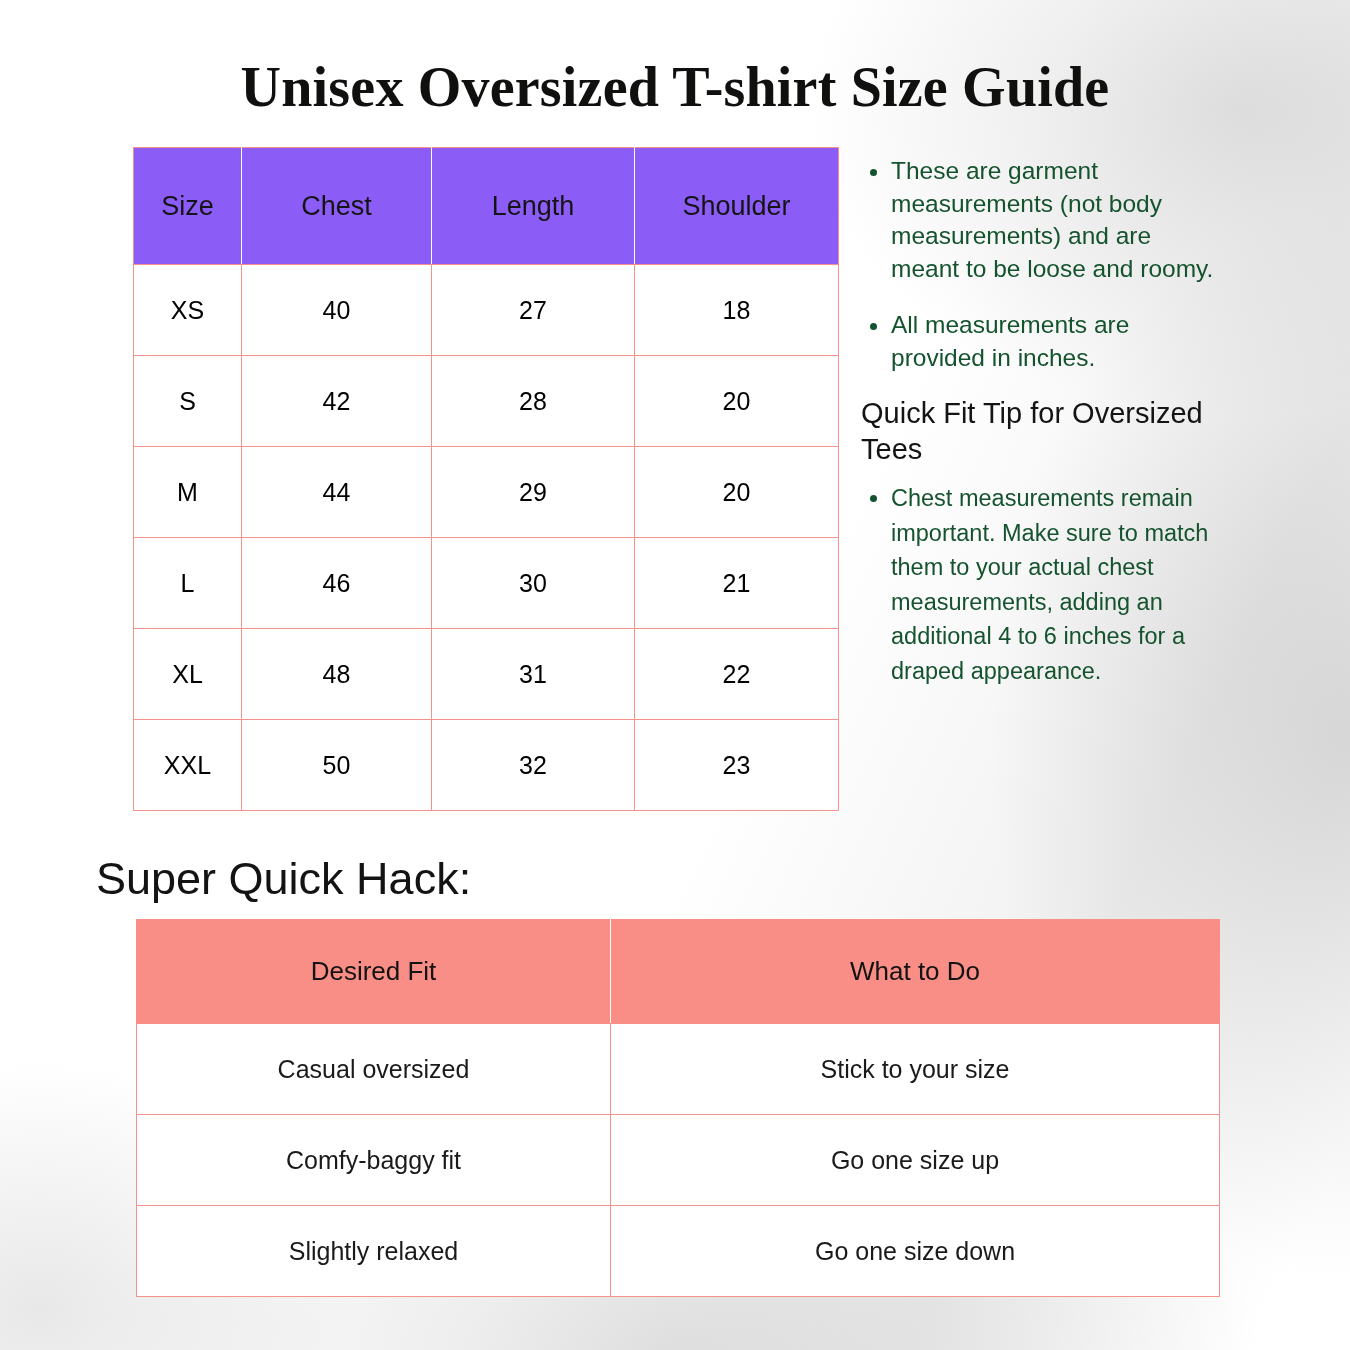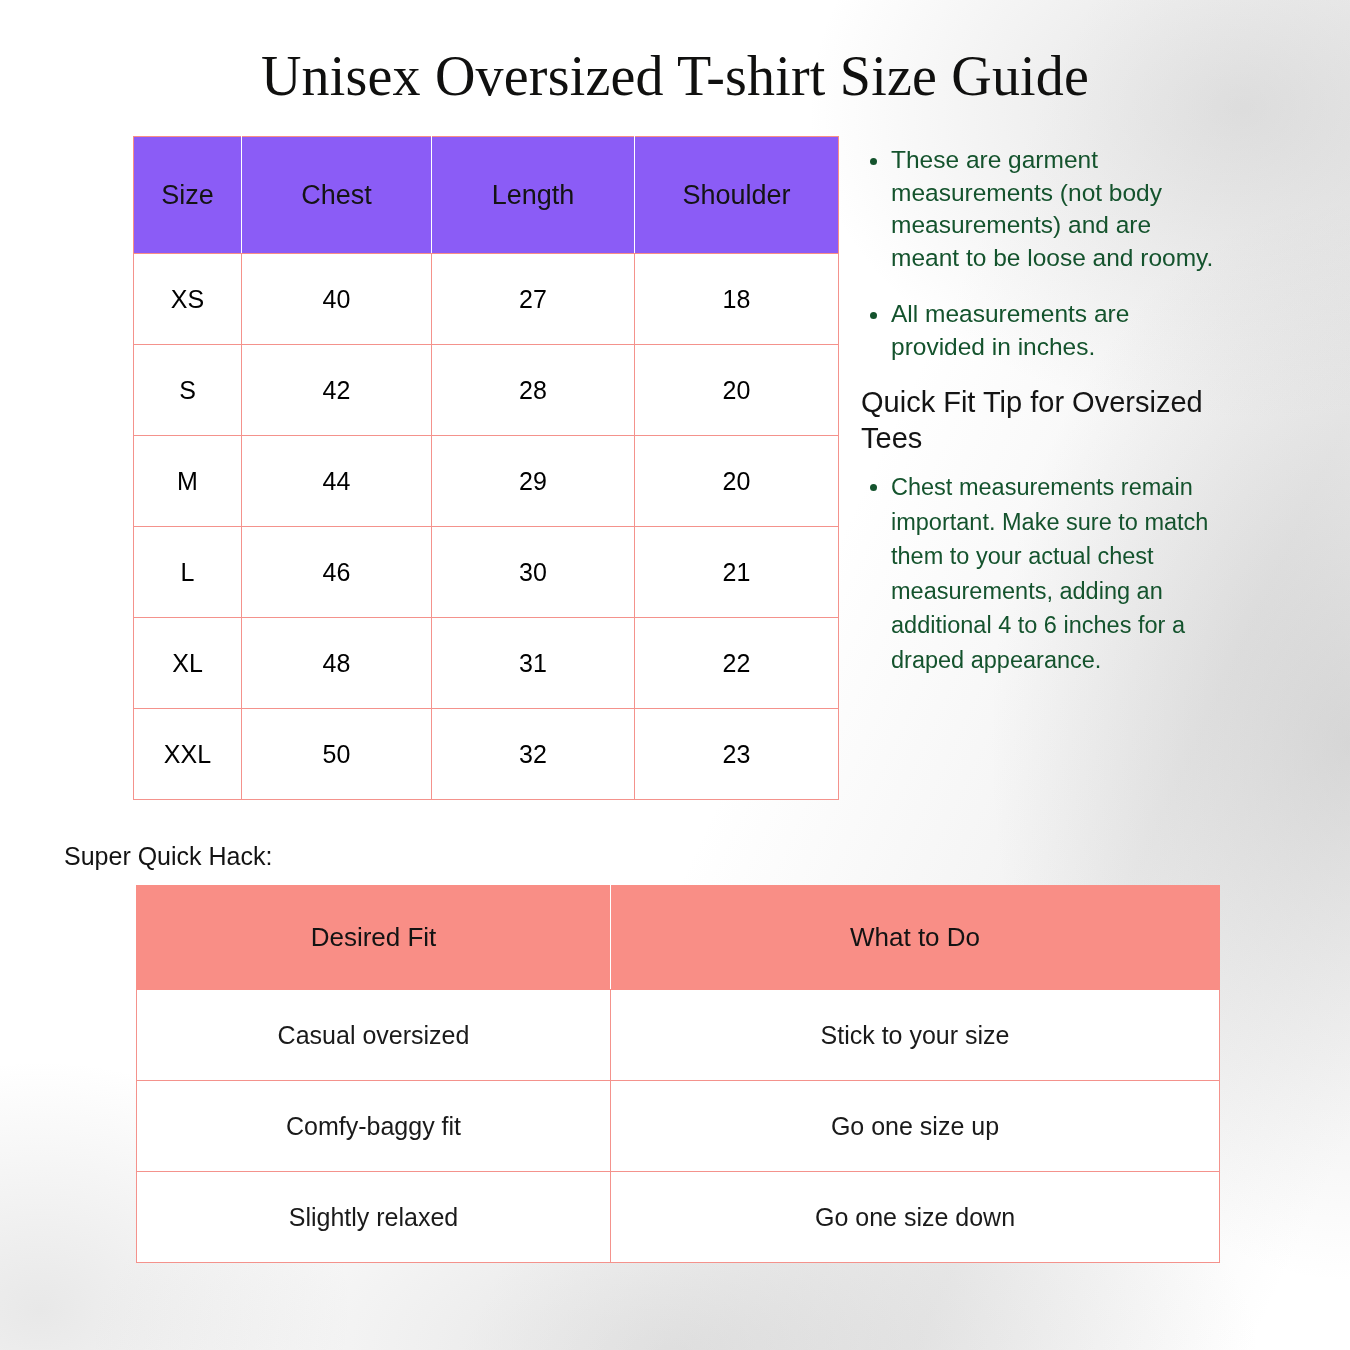--- a/index.html
+++ b/index.html
@@ -29,25 +29,25 @@
   }
   .page {
     position: relative;
     width: 1350px;
     height: 1350px;
     padding: 0;
   }
   .title {
     font-family: "Liberation Serif", serif;
     font-size: 56px;
-    font-weight: 400;
+    font-weight: 700;
     color: #10100f;
     text-align: center;
     letter-spacing: 0.2px;
-    padding-top: 44px;
+    padding-top: 55px;
     margin: 0 0 28px 0;
   }
   .content {
     display: flex;
     align-items: flex-start;
     padding: 0 130px 0 133px;
   }
   
   .size-table {
     border-collapse: collapse;
@@ -107,25 +107,25 @@
     line-height: 1.22;
     margin: 22px 0 14px 0;
   }
   .tip-list li {
     font-size: 23.5px;
     line-height: 1.47;
     margin-bottom: 0;
   }
   
   .hack-heading {
-    font-size: 25px;
+    font-size: 45px;
     font-weight: 400;
     color: #131313;
     margin: 42px 0 14px 0;
-    padding-left: 64px;
+    padding-left: 96px;
   }
   .hack-wrap { padding: 0 133px 0 136px; }
   .hack-table {
     border-collapse: collapse;
     width: 1083px;
     table-layout: fixed;
   }
   .hack-table th, .hack-table td {
     border: 1.6px solid #f4928c;
     text-align: center;

